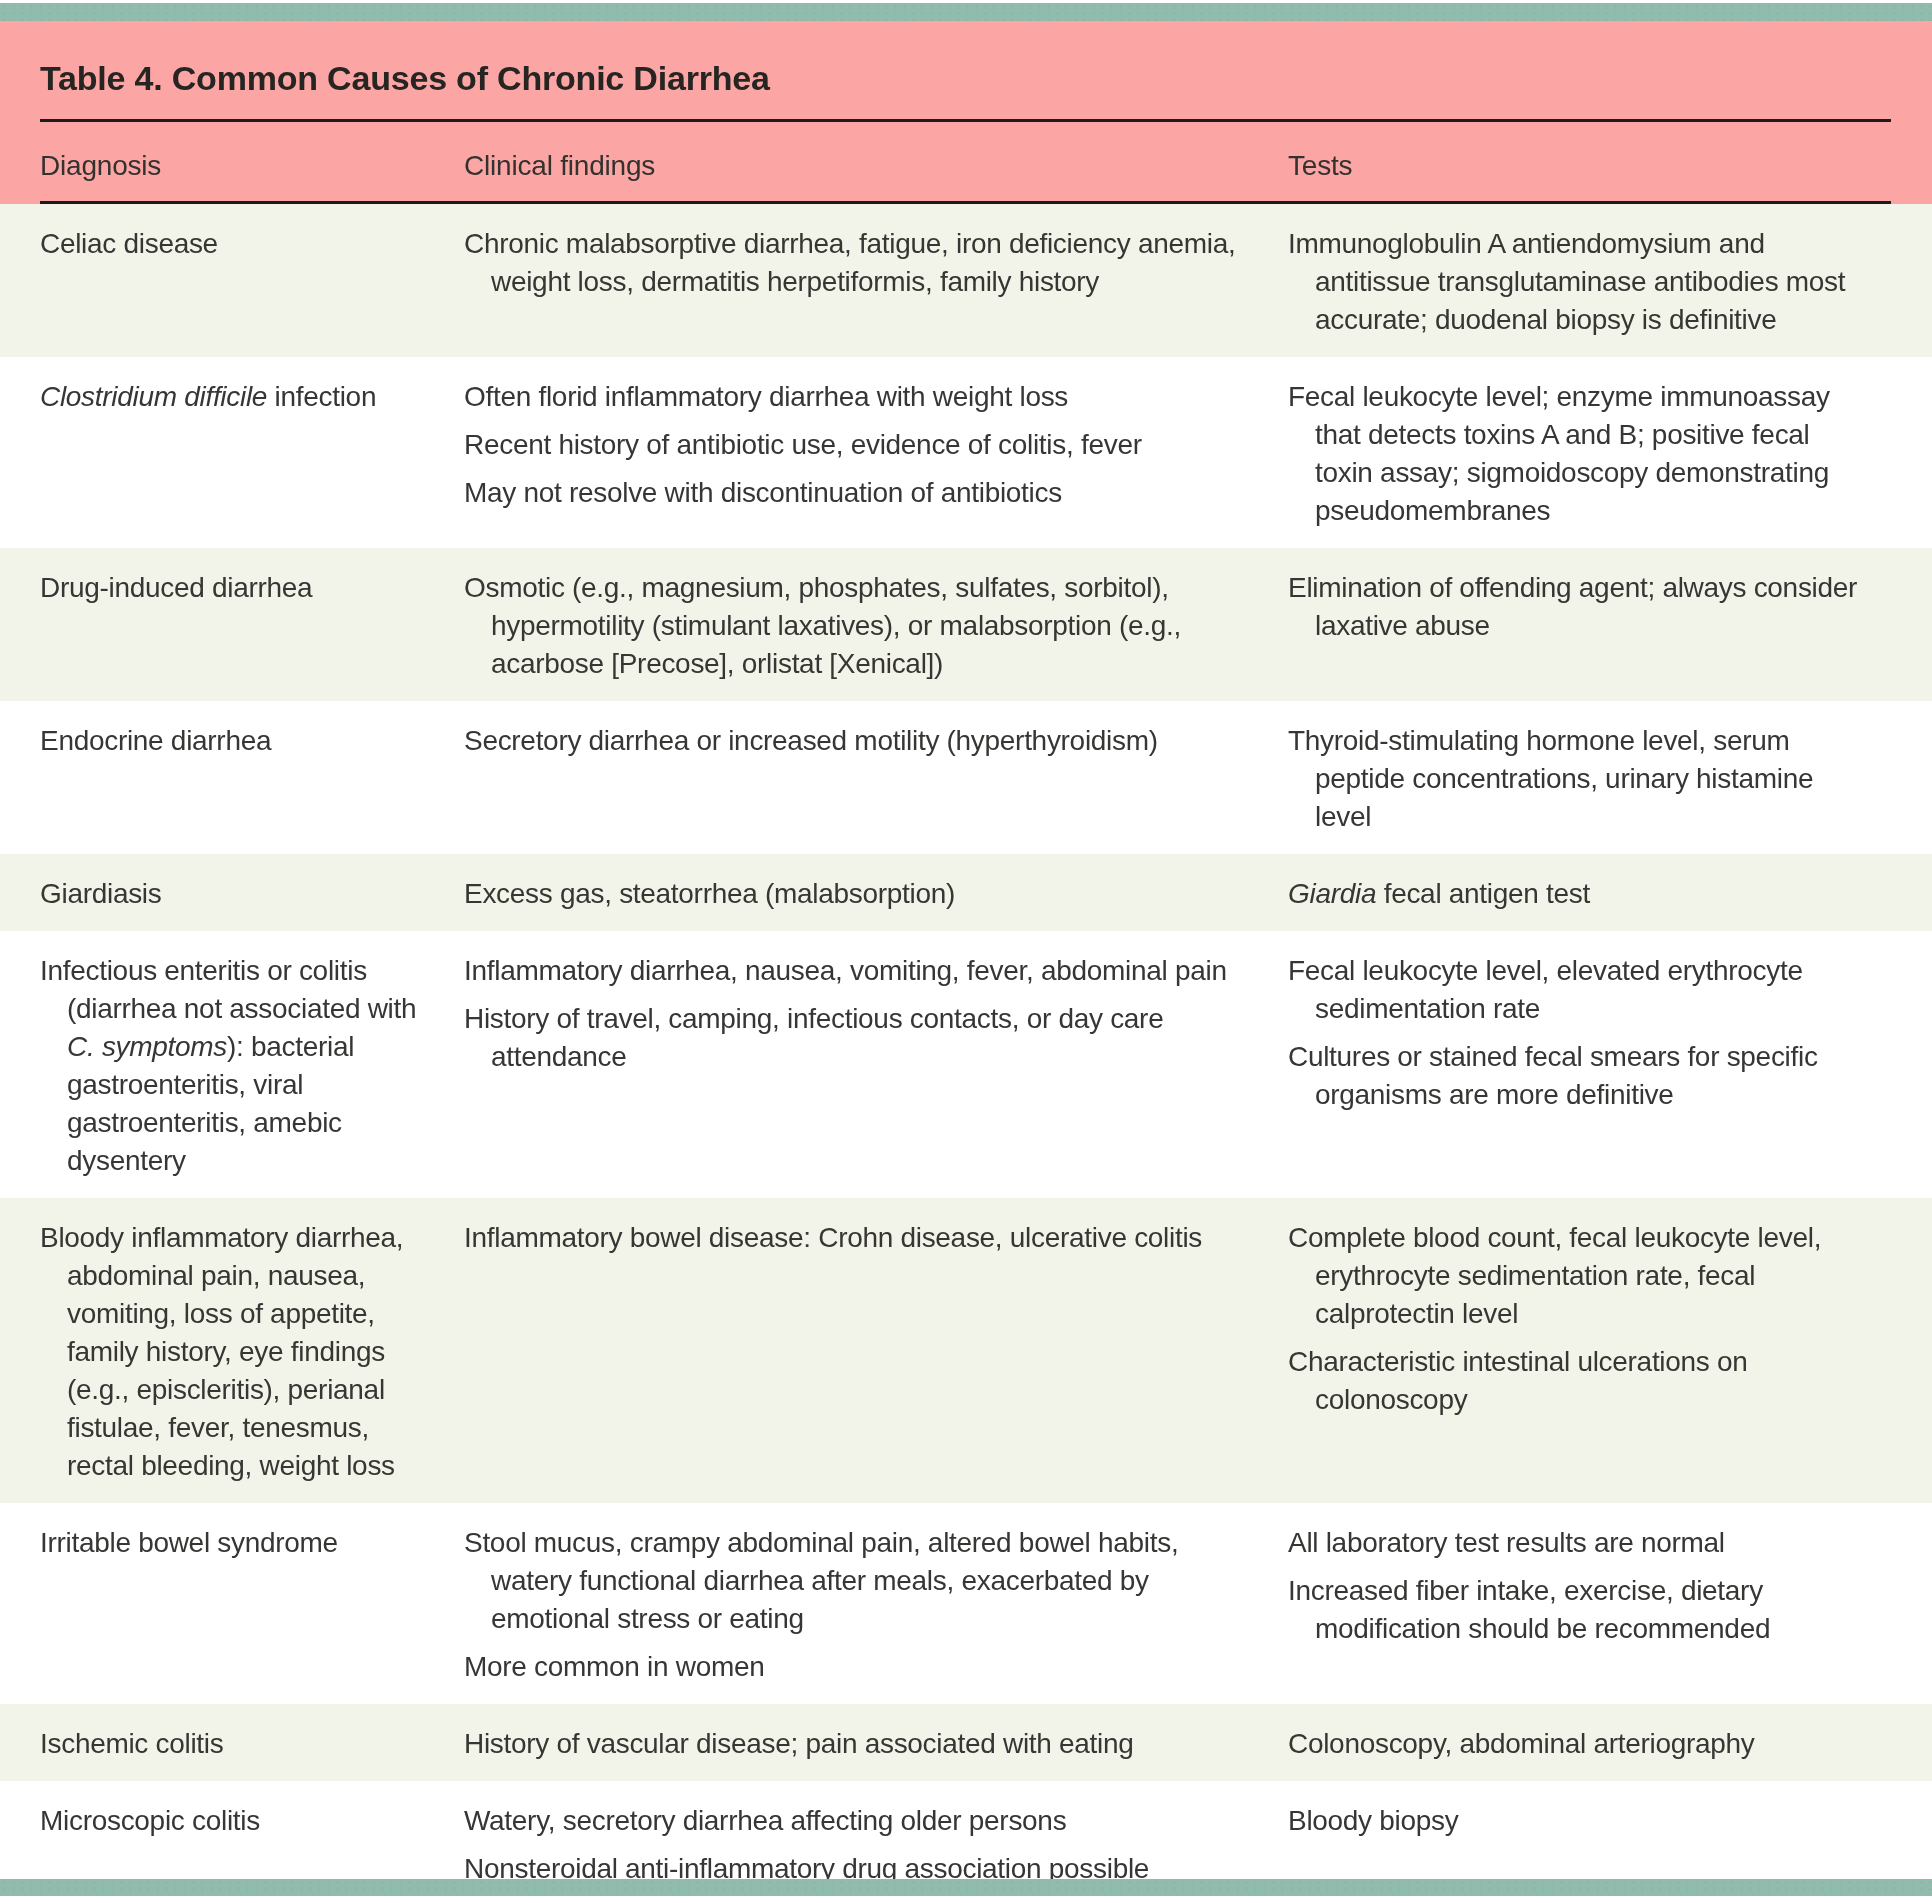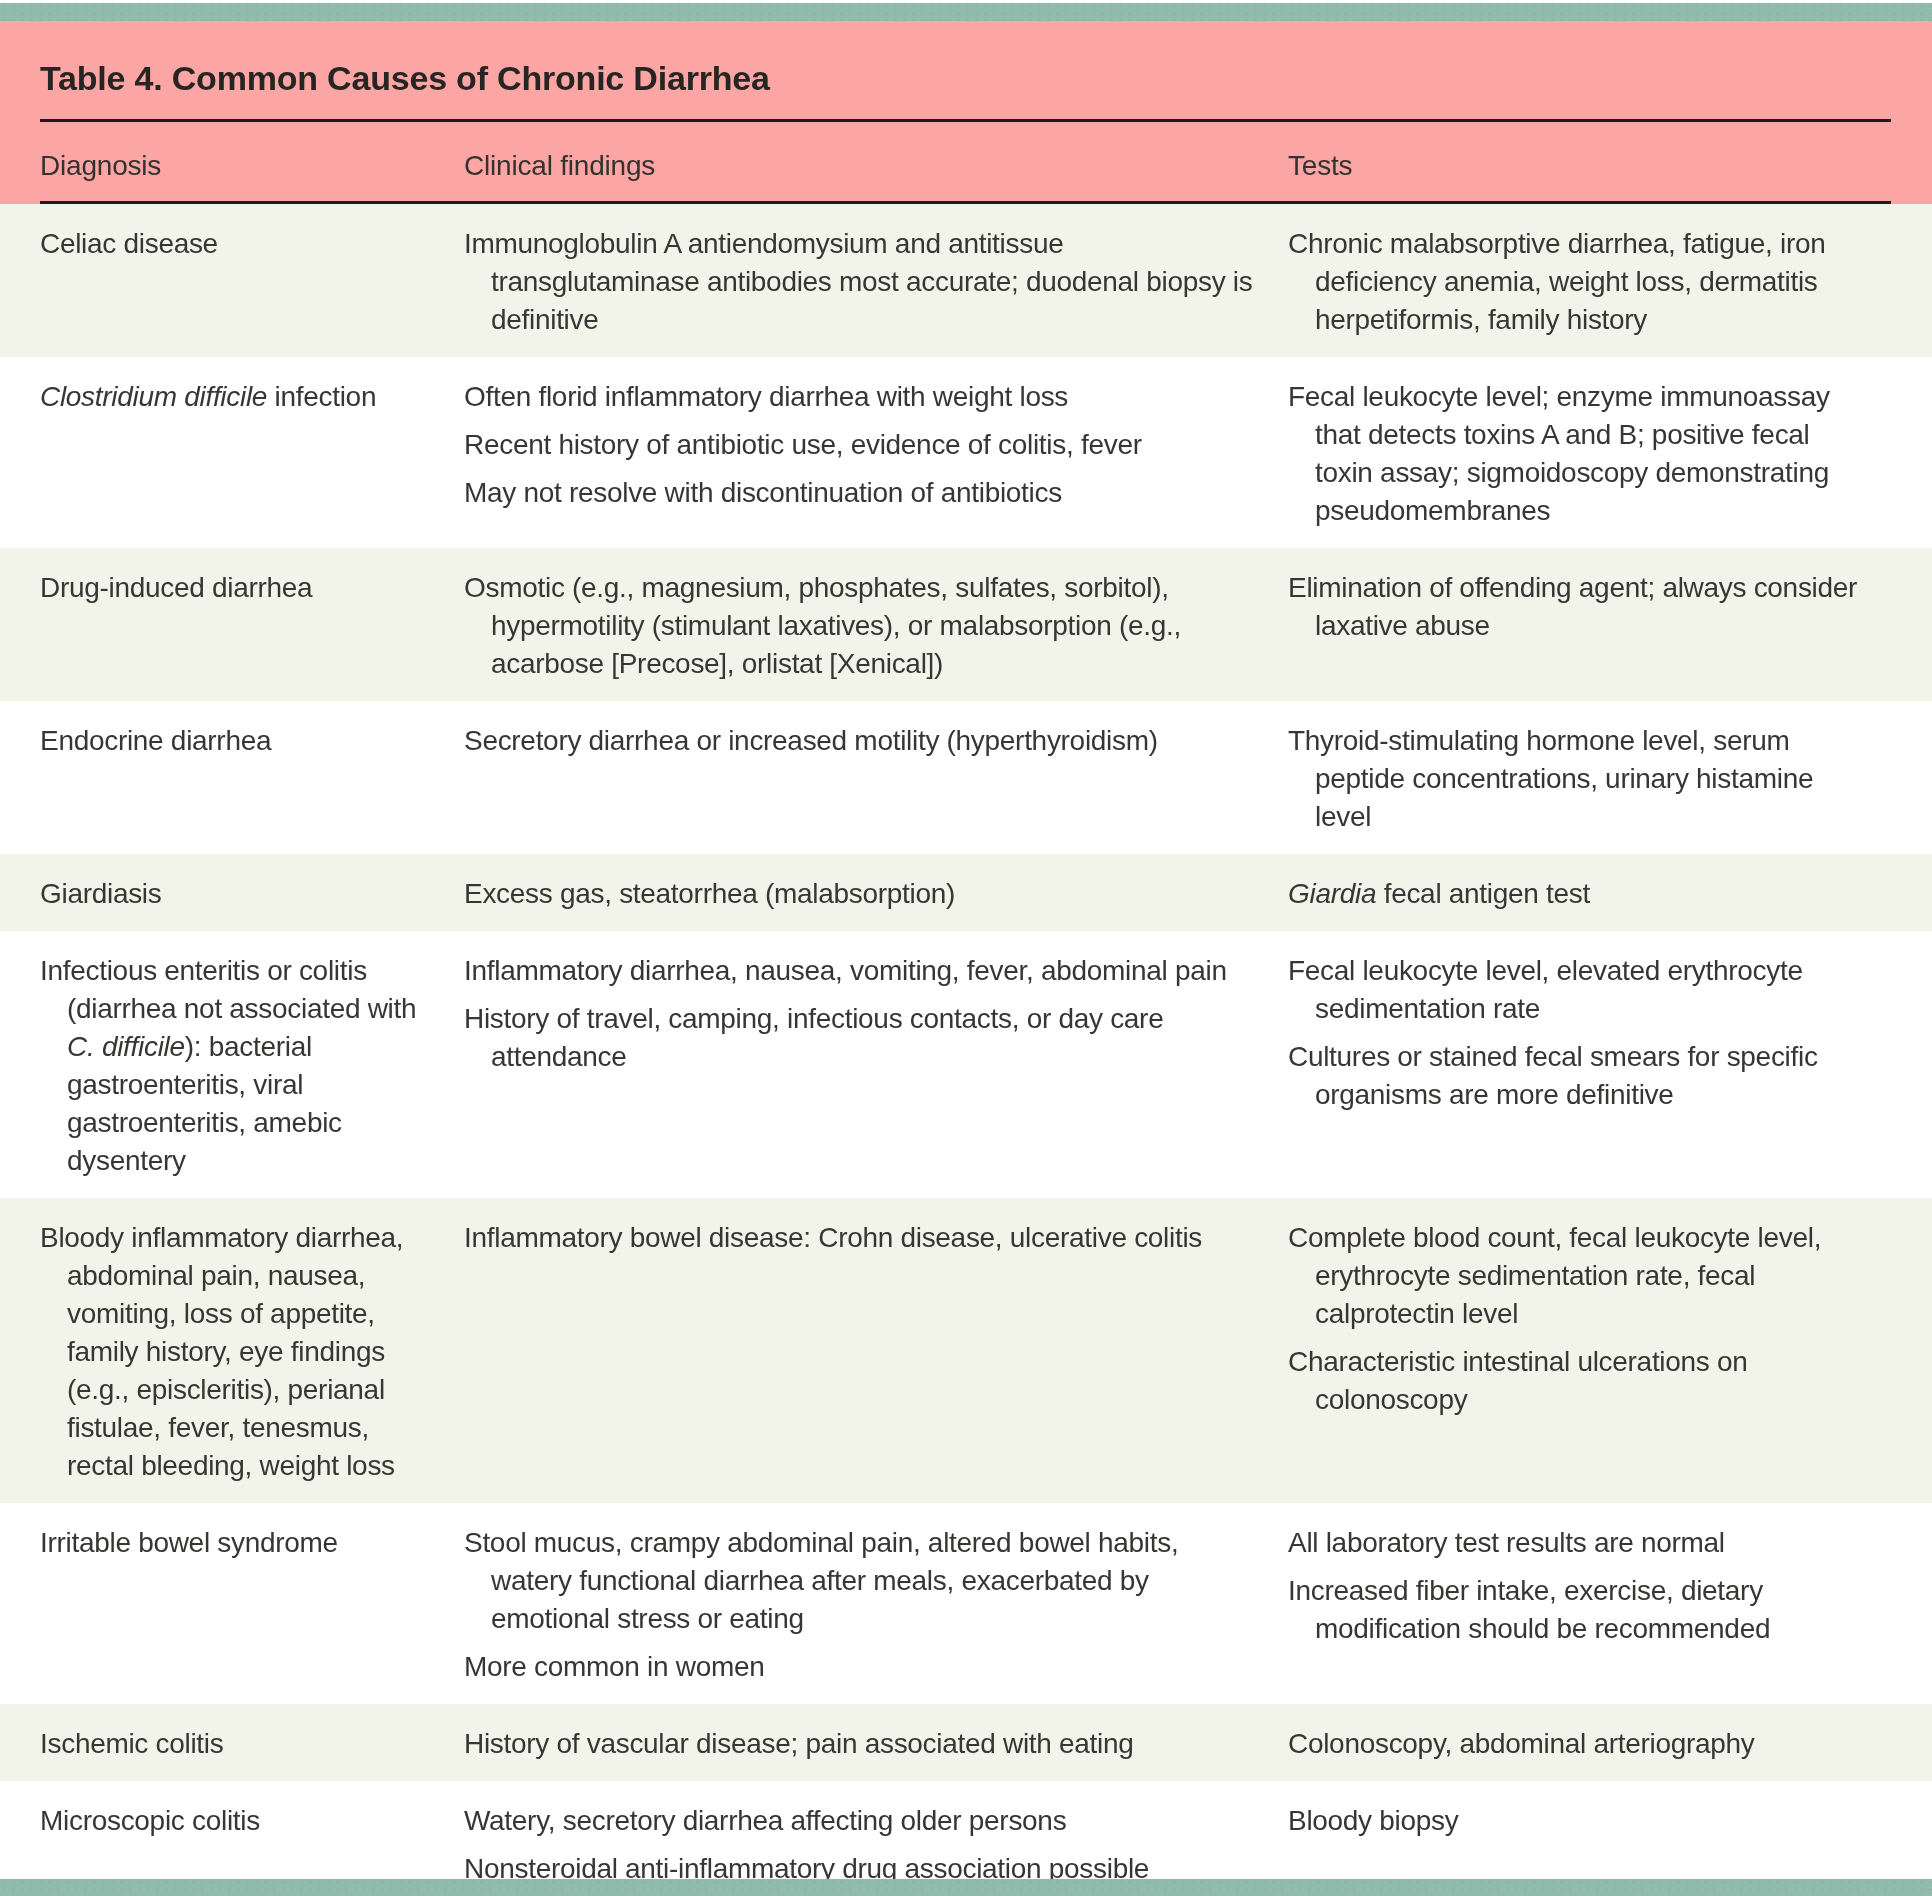--- a/index.html
+++ b/index.html
@@ -83,24 +83,24 @@
     </div>
     <div class="rule2"></div>
   </div>
 
   <div class="table-body">
       <div class="row pale">
         <div class="cell">
           <p><span>Celiac disease</span></p>
         </div>
         <div class="cell">
+          <p><span>Chronic malabsorptive diarrhea, fatigue, iron deficiency anemia, weight loss, dermatitis herpetiformis, family history</span></p>
+        </div>
+        <div class="cell">
           <p><span>Immunoglobulin A antiendomysium and antitissue transglutaminase antibodies most accurate; duodenal biopsy is definitive</span></p>
-        </div>
-        <div class="cell">
-          <p><span>Chronic malabsorptive diarrhea, fatigue, iron deficiency anemia, weight loss, dermatitis herpetiformis, family history</span></p>
         </div>
       </div>
       <div class="row white">
         <div class="cell">
           <p><em>Clostridium difficile</em><span> infection</span></p>
         </div>
         <div class="cell">
           <p><span>Often florid inflammatory diarrhea with weight loss</span></p>
           <p><span>Recent history of antibiotic use, evidence of colitis, fever</span></p>
           <p><span>May not resolve with discontinuation of antibiotics</span></p>
@@ -137,21 +137,21 @@
         </div>
         <div class="cell">
           <p><span>Excess gas, steatorrhea (malabsorption)</span></p>
         </div>
         <div class="cell">
           <p><em>Giardia</em><span> fecal antigen test</span></p>
         </div>
       </div>
       <div class="row white">
         <div class="cell">
-          <p><span>Infectious enteritis or colitis (diarrhea not associated with </span><em>C. difficile</em><span>): bacterial gastroenteritis, viral gastroenteritis, amebic dysentery</span></p>
+          <p><span>Infectious enteritis or colitis (diarrhea not associated with </span><em>C. symptoms</em><span>): bacterial gastroenteritis, viral gastroenteritis, amebic dysentery</span></p>
         </div>
         <div class="cell">
           <p><span>Inflammatory diarrhea, nausea, vomiting, fever, abdominal pain</span></p>
           <p><span>History of travel, camping, infectious contacts, or day care attendance</span></p>
         </div>
         <div class="cell">
           <p><span>Fecal leukocyte level, elevated erythrocyte sedimentation rate</span></p>
           <p><span>Cultures or stained fecal smears for specific organisms are more definitive</span></p>
         </div>
       </div>

